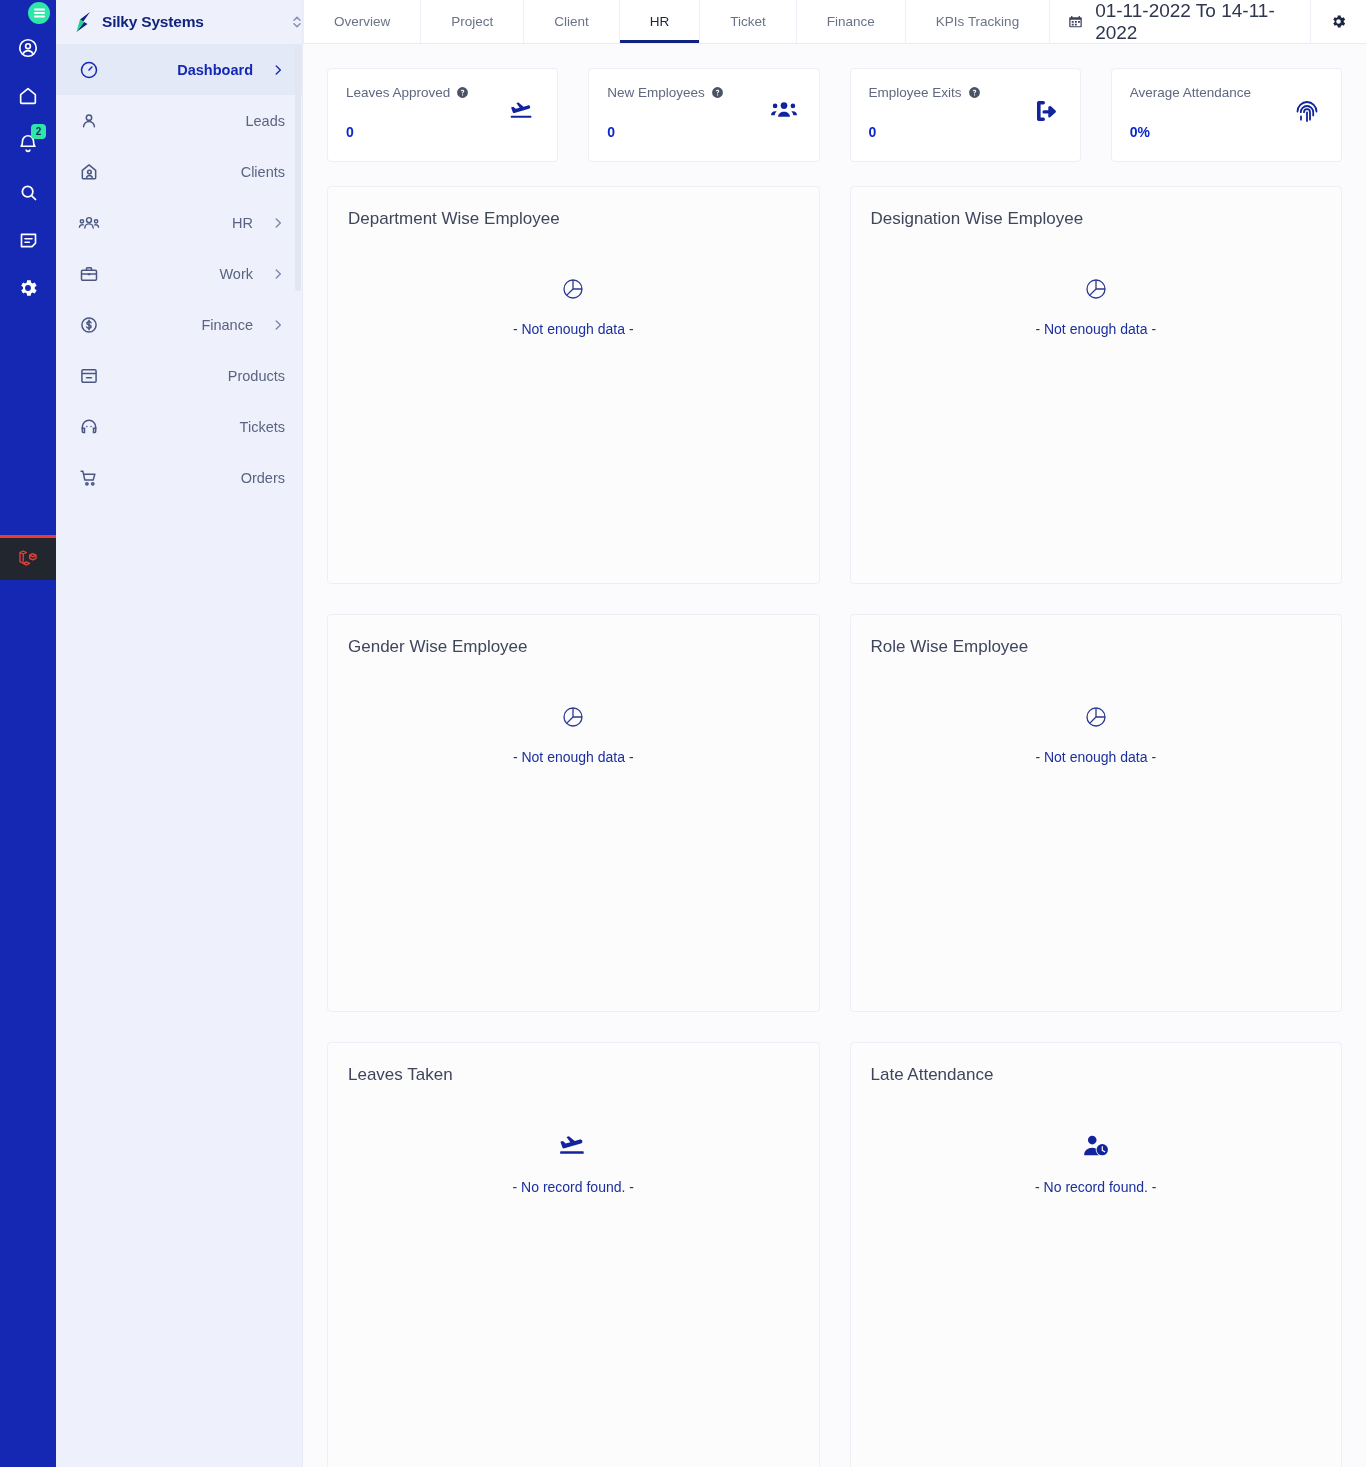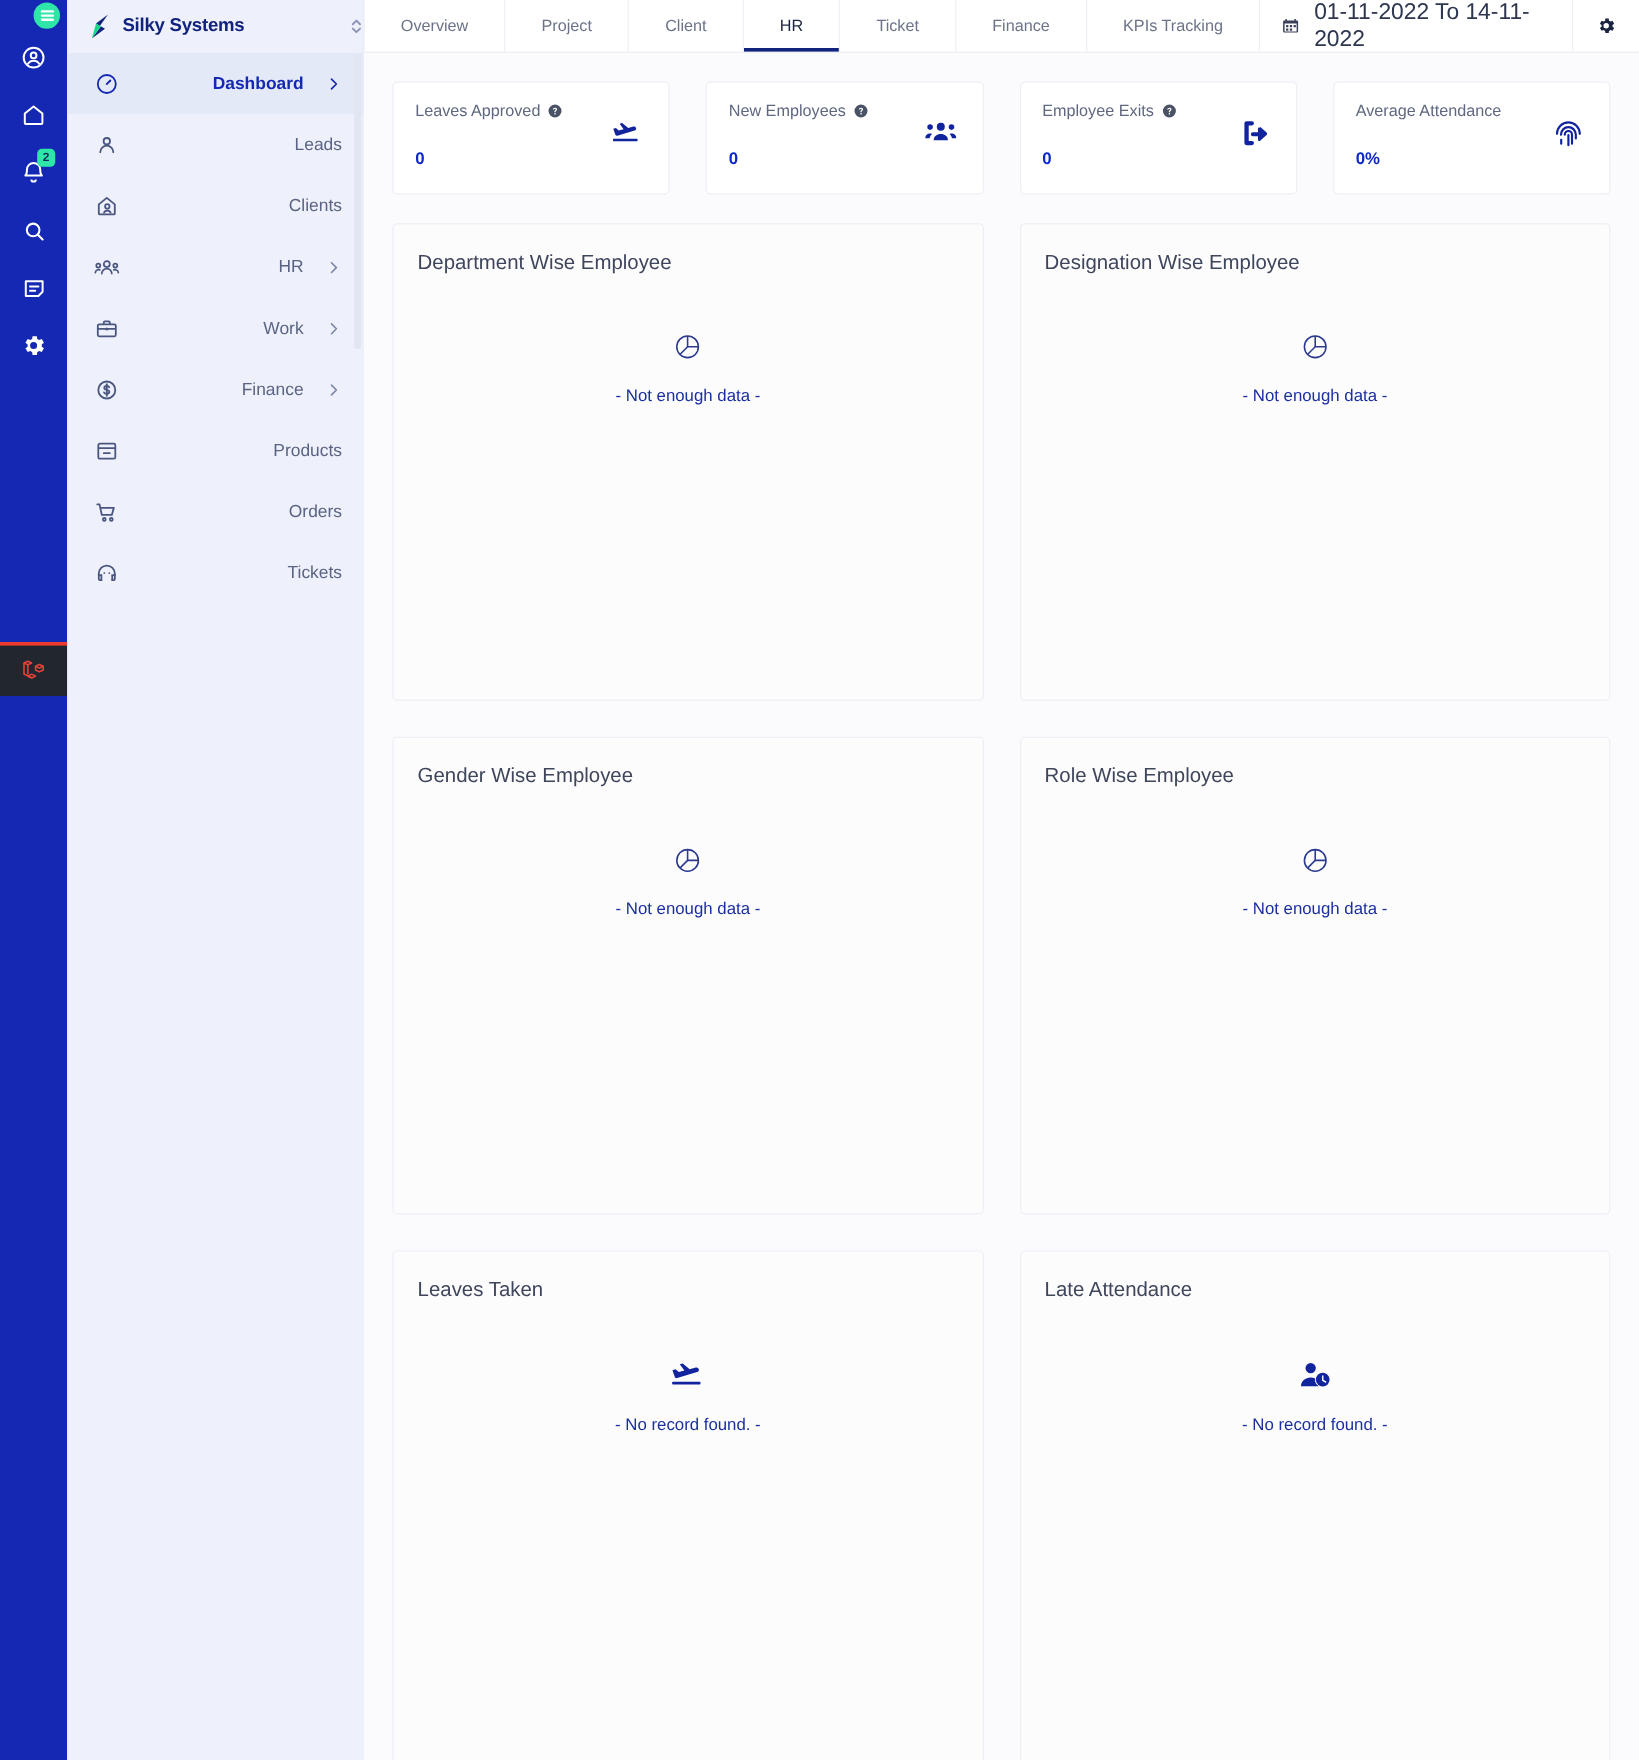--- a/index.html
+++ b/index.html
@@ -302,39 +302,39 @@
             <rect x="3.5" y="4.5" width="17" height="15" rx="1.5"></rect>
               <path d="M3.5 9h17"></path>
             <path d="M9 14h6" stroke-linecap="round"></path>
           </svg>
         </span>
         <span class="nlabel">Products</span>
       </div>
 
       <div class="nav-item">
         <span class="nico">
-          <svg width="20" height="20" viewBox="0 0 24 24" fill="none" stroke="currentColor" stroke-width="1.8" stroke-linecap="round" stroke-linejoin="round">
-            <path d="M2.5 4h2.2l2.3 10.5h10l2-7H6"></path>
-            <circle cx="9.5" cy="19" r="1.4"></circle>
-              <circle cx="16.5" cy="19" r="1.4"></circle>
-          </svg>
-        </span>
-        <span class="nlabel">Orders</span>
-      </div>
-
-      <div class="nav-item">
-        <span class="nico">
           <svg width="20" height="20" viewBox="0 0 24 24" fill="none" stroke="currentColor" stroke-width="1.8" stroke-linecap="round">
             <path d="M4 14v-2a8 8 0 0 1 16 0v2"></path>
             <path d="M4 13.5h2.6v5H5a1 1 0 0 1-1-1z"></path>
             <path d="M20 13.5h-2.6v5H19a1 1 0 0 0 1-1z"></path>
             <path d="M9.5 11.5h.01M14.5 11.5h.01"></path>
           </svg>
         </span>
         <span class="nlabel">Tickets</span>
+      </div>
+
+      <div class="nav-item">
+        <span class="nico">
+          <svg width="20" height="20" viewBox="0 0 24 24" fill="none" stroke="currentColor" stroke-width="1.8" stroke-linecap="round" stroke-linejoin="round">
+            <path d="M2.5 4h2.2l2.3 10.5h10l2-7H6"></path>
+            <circle cx="9.5" cy="19" r="1.4"></circle>
+              <circle cx="16.5" cy="19" r="1.4"></circle>
+          </svg>
+        </span>
+        <span class="nlabel">Orders</span>
       </div>
     </div>
 
     <div class="sb-scroll"></div>
     <div class="sb-divider"></div>
   </div>
 
   <div class="main">
 
     <div class="topbar">

